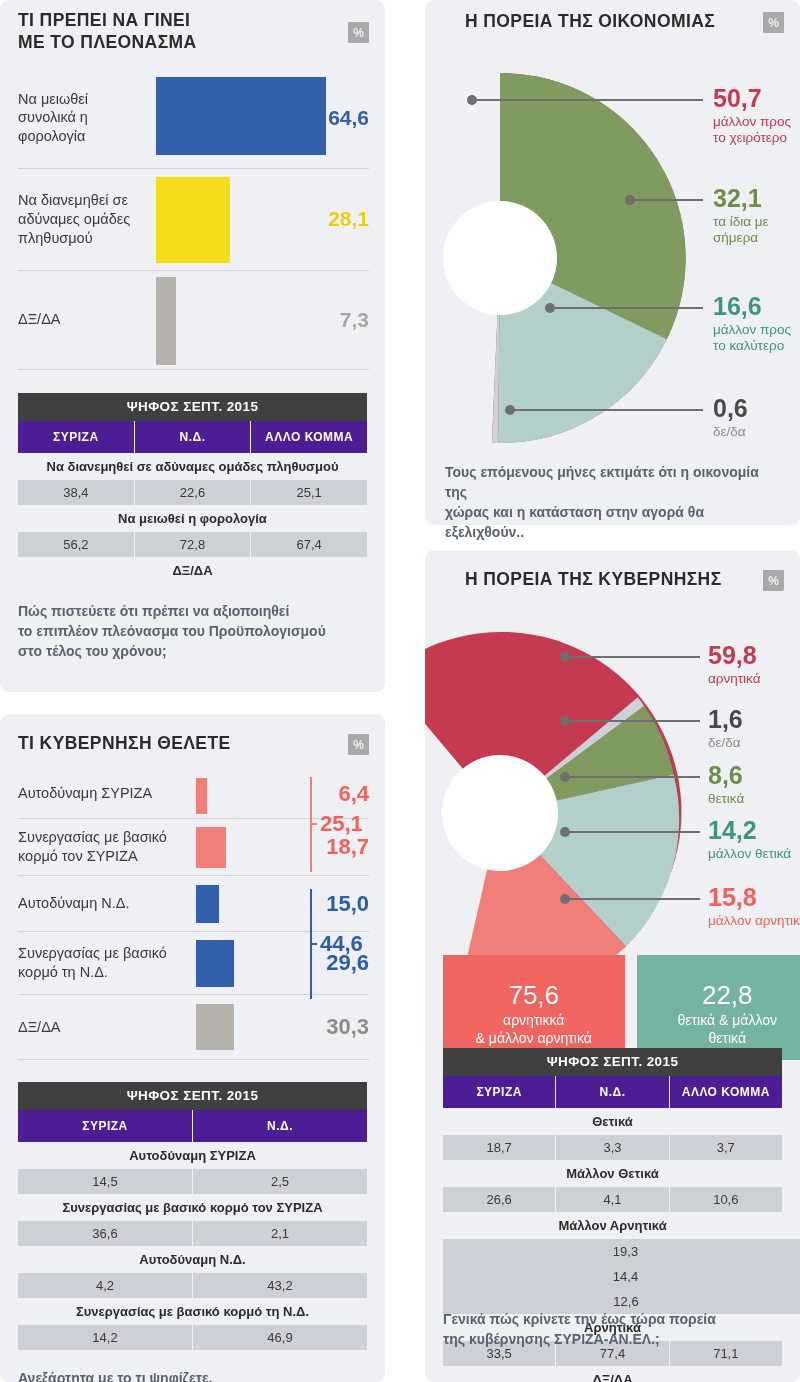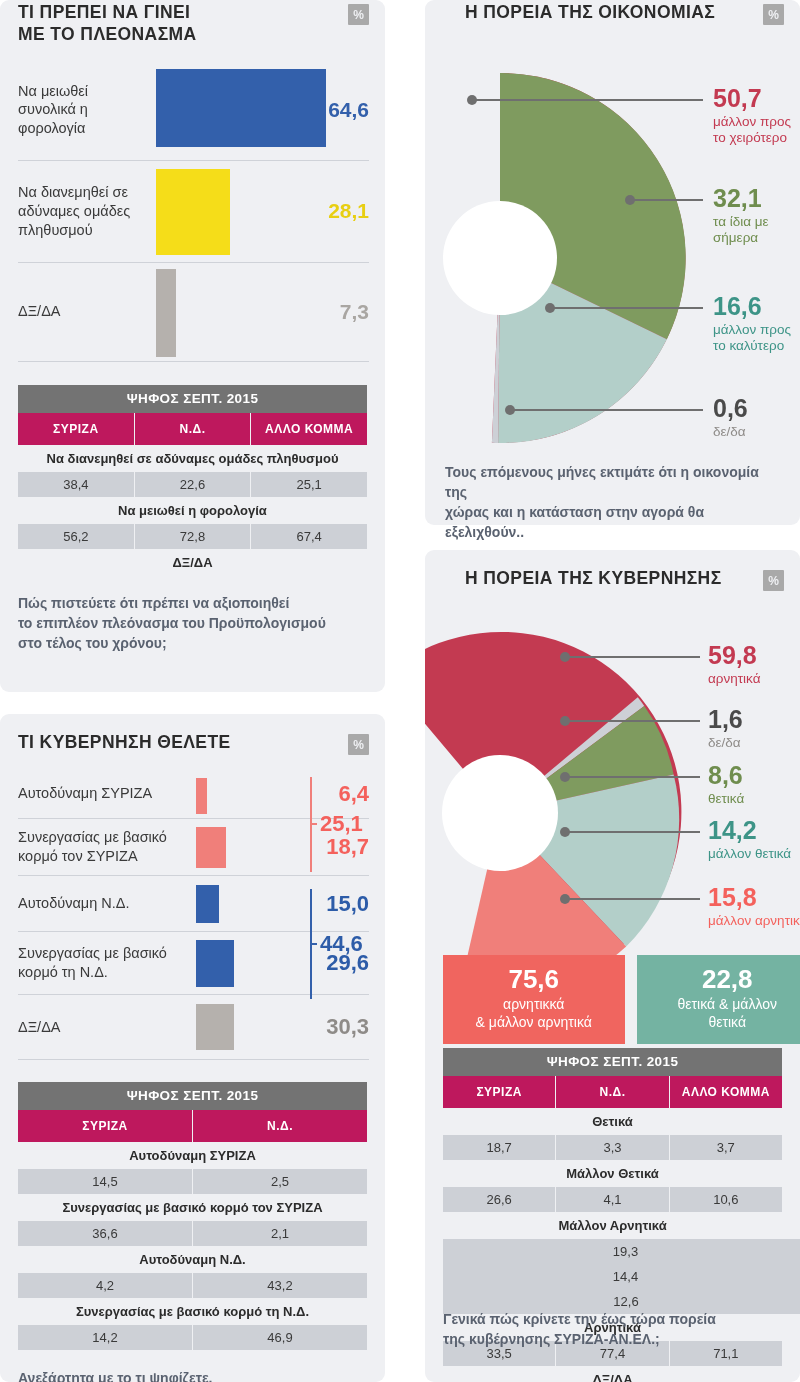--- a/index.html
+++ b/index.html
@@ -14,23 +14,23 @@
 
   .panel {
     position: absolute;
     background: #eff0f3;
     border-radius: 9px;
   }
 
   
   .panel-head {
     display: flex;
-    align-items: flex-start;
+    align-items: center;
     justify-content: space-between;
-    padding: 2px 16px 0 18px;
+    padding: 10px 16px 0 18px;
   }
   .panel-title {
     font-size: 17.5px;
     font-weight: bold;
     color: #2b2b2b;
     letter-spacing: 0.4px;
     line-height: 1.25;
   }
   .pct-badge {
     width: 21px; height: 21px;
@@ -66,29 +66,29 @@
     font-size: 21px;
     font-weight: bold;
     text-align: right;
     width: 74px;
     flex: 0 0 74px;
   }
 
   
   .tbl { margin: 16px 18px 0 18px; }
   .tbl-title {
-    background: #737373;
+    background: #404040;
     color: #ffffff;
     text-align: center;
     font-size: 13.5px;
     font-weight: bold;
     padding: 6px 0 7px;
     letter-spacing: 0.4px;
   }
-  .tbl-cols { display: flex; background: #be185d; }
+  .tbl-cols { display: flex; background: #4c1d95; }
   .tbl-col {
     flex: 1 1 0;
     text-align: center;
     color: #ffffff;
     font-size: 12px;
     font-weight: bold;
     padding: 9px 0;
     letter-spacing: 0.5px;
     border-right: 1px solid #eff0f3;
   }
@@ -134,21 +134,21 @@
   }
 
   
   .sumboxes { display: flex; gap: 12px; margin: 0 18px; }
   .sumbox {
     flex: 1 1 0;
     text-align: center;
     padding: 11px 6px 13px;
     color: #ffffff;
   }
-  .sumbox-num { font-size: 26px; font-weight: bold; line-height: 1; }
+  .sumbox-num { font-size: 26px; font-weight: normal; line-height: 1; margin-top: 16px; }
   .sumbox-sub { font-size: 14px; line-height: 1.25; margin-top: 4px; }
 
   
   .brace {
     position: absolute;
     font-weight: bold;
     font-size: 22px;
   }
   .brace-line {
     position: absolute;

